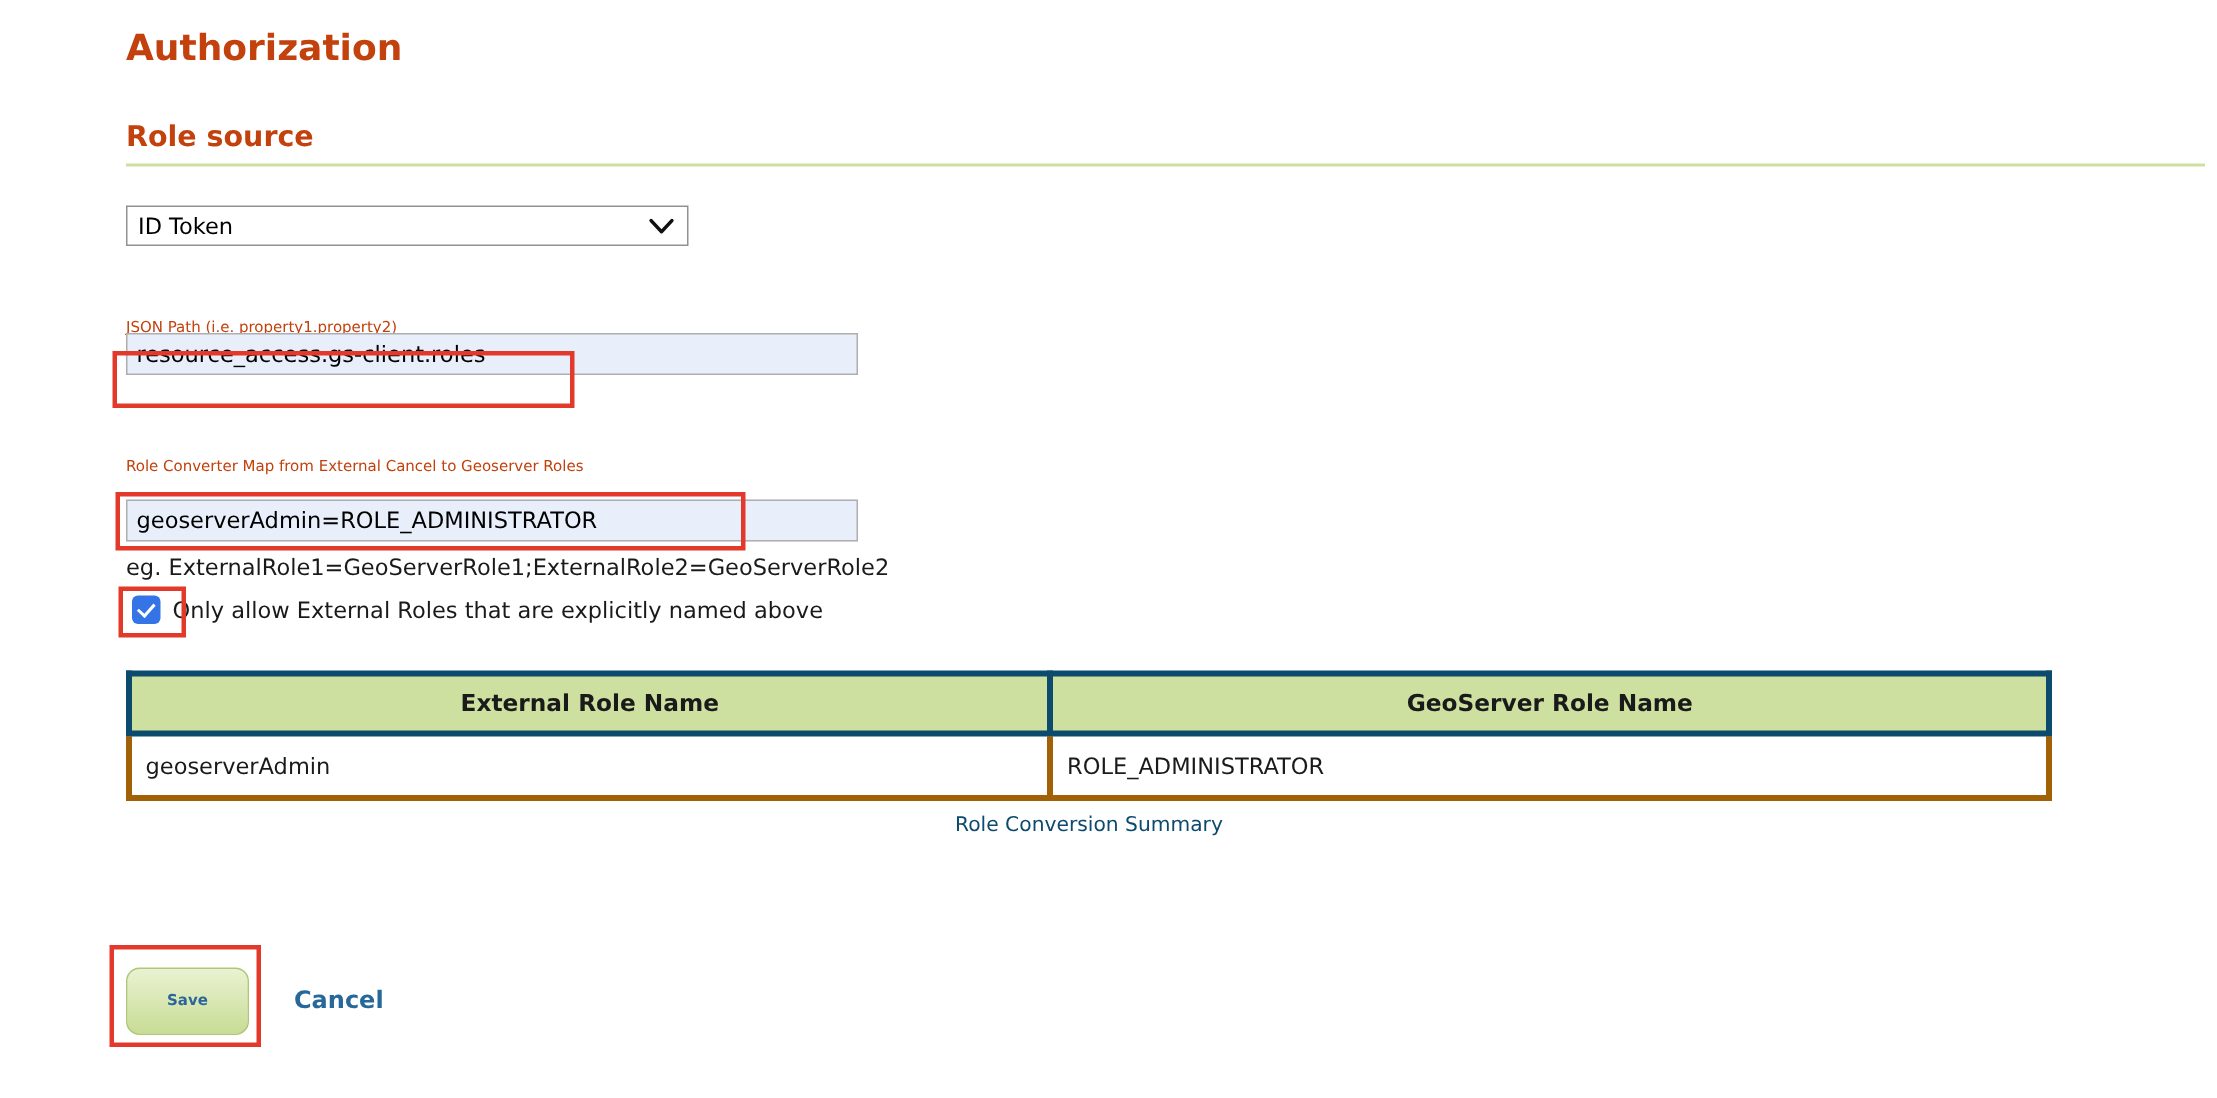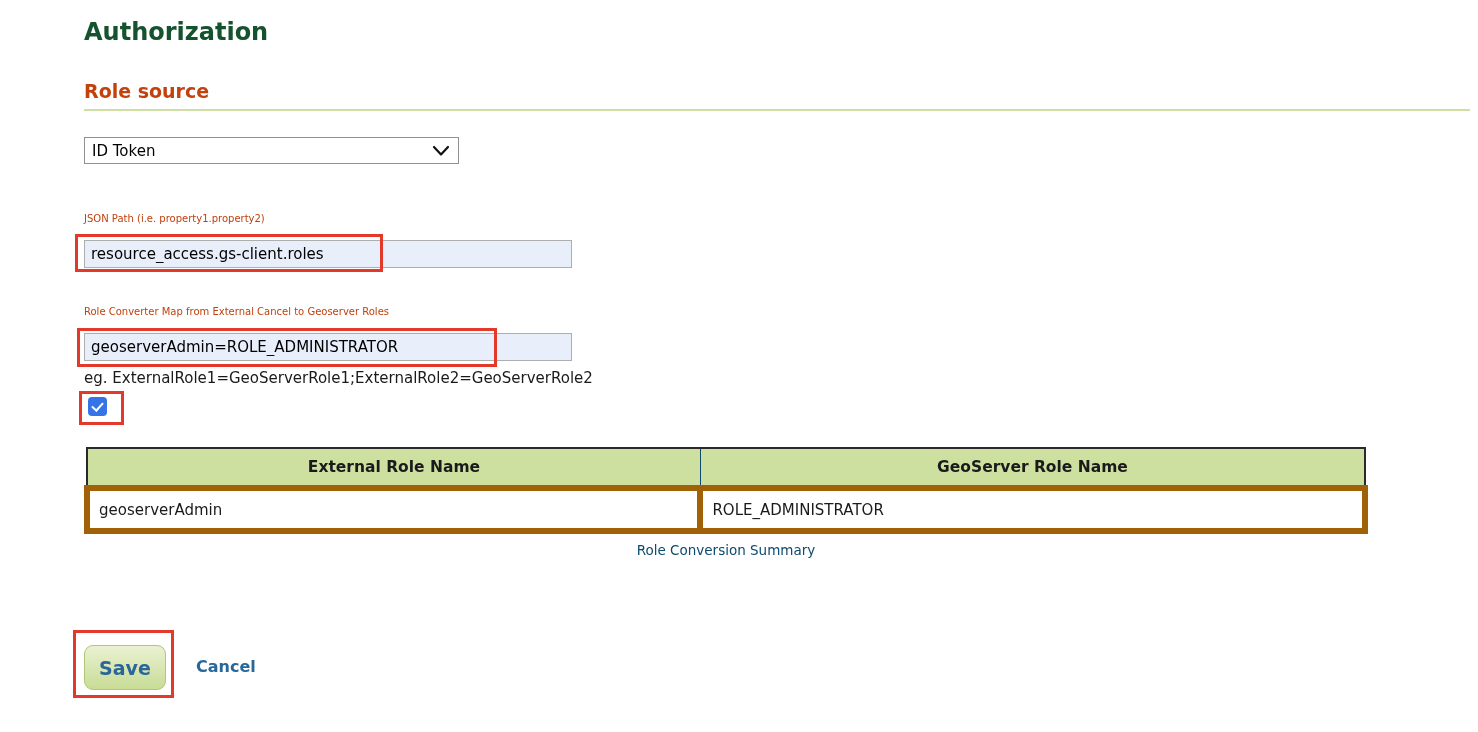--- a/index.html
+++ b/index.html
@@ -13,21 +13,21 @@
     width: 1478px;
     height: 732px;
     background: #ffffff;
     overflow: hidden;
   }
 
   .page-title {
     position: absolute;
     left: 84px; top: 18px;
     font-size: 24px;
-    color: #14532d;
+    color: #c2410c;
   }
 
   .section-heading {
     position: absolute;
     left: 84px; top: 80px;
     font-size: 19px;
     font-weight: bold;
     color: #c2410c;
   }
   .section-rule {
@@ -67,21 +67,21 @@
     position: absolute;
     left: 84px;
     width: 488px; height: 28px;
     background: #e8eefa;
     border: 1px solid #aeaeae;
     font-family: "DejaVu Sans", "Liberation Sans", sans-serif;
     font-size: 15px;
     color: #000000;
     padding: 0 6px;
   }
-  .input-json-path { top: 240px; }
+  .input-json-path { top: 222px; }
   .input-role-converter { top: 333px; }
 
   .hint-text {
     position: absolute;
     left: 84px; top: 369px;
     font-size: 15px;
     color: #1a1a1a;
     white-space: nowrap;
   }
 
@@ -118,31 +118,31 @@
   .role-table {
     position: absolute;
     left: 84px; top: 447px;
     width: 1284px;
     border-collapse: collapse;
     border: 2px solid #2a2a2a;
     table-layout: fixed;
   }
   .role-table th {
     background: #cde0a0;
-    border: 1px solid #0c4a6e;
+    border: 4px solid #0c4a6e;
     height: 40px;
     font-size: 15.5px;
     font-weight: bold;
     color: #1a1a1a;
     text-align: center;
     vertical-align: middle;
   }
   .role-table td {
     background: #ffffff;
-    border: 6px solid #a16207;
+    border: 4px solid #a16207;
     height: 43px;
     font-size: 15px;
     color: #1a1a1a;
     text-align: left;
     vertical-align: middle;
     padding: 0 9px;
   }
   .role-table col.col-ext { width: 48%; }
   .role-table col.col-geo { width: 52%; }
 
@@ -156,21 +156,21 @@
   }
 
   .save-button {
     position: absolute;
     left: 84px; top: 645px;
     width: 82px; height: 45px;
     background: linear-gradient(#eaf2d2, #c8dc95);
     border: 1px solid #aec779;
     border-radius: 9px;
     font-family: "DejaVu Sans", "Liberation Sans", sans-serif;
-    font-size: 19px;
+    font-size: 10px;
     font-weight: bold;
     color: #2a669a;
     cursor: pointer;
   }
   .cancel-link {
     position: absolute;
     left: 196px; top: 657px;
     font-size: 16px;
     font-weight: bold;
     color: #26689a;
@@ -211,20 +211,21 @@
   <label class="field-label label-json-path">JSON Path (i.e. property1.property2)</label>
   <input class="text-input input-json-path" type="text" value="resource_access.gs-client.roles" style="">
 
   <label class="field-label label-role-converter">Role Converter Map from External Cancel to Geoserver Roles</label>
   <input class="text-input input-role-converter" type="text" value="geoserverAdmin=ROLE_ADMINISTRATOR" style="">
 
   <div class="hint-text">eg. ExternalRole1=GeoServerRole1;ExternalRole2=GeoServerRole2</div>
 
   <div class="checkbox-row">
     <div class="checkbox"></div>
+    <span class="checkbox-label">Only allow External Roles that are explicitly named above</span>
   </div>
 
   <table class="role-table">
     <colgroup>
         <col class="col-ext">
         <col class="col-geo">
       </colgroup>
     <thead>
       <tr>
         <th>External Role Name</th>

